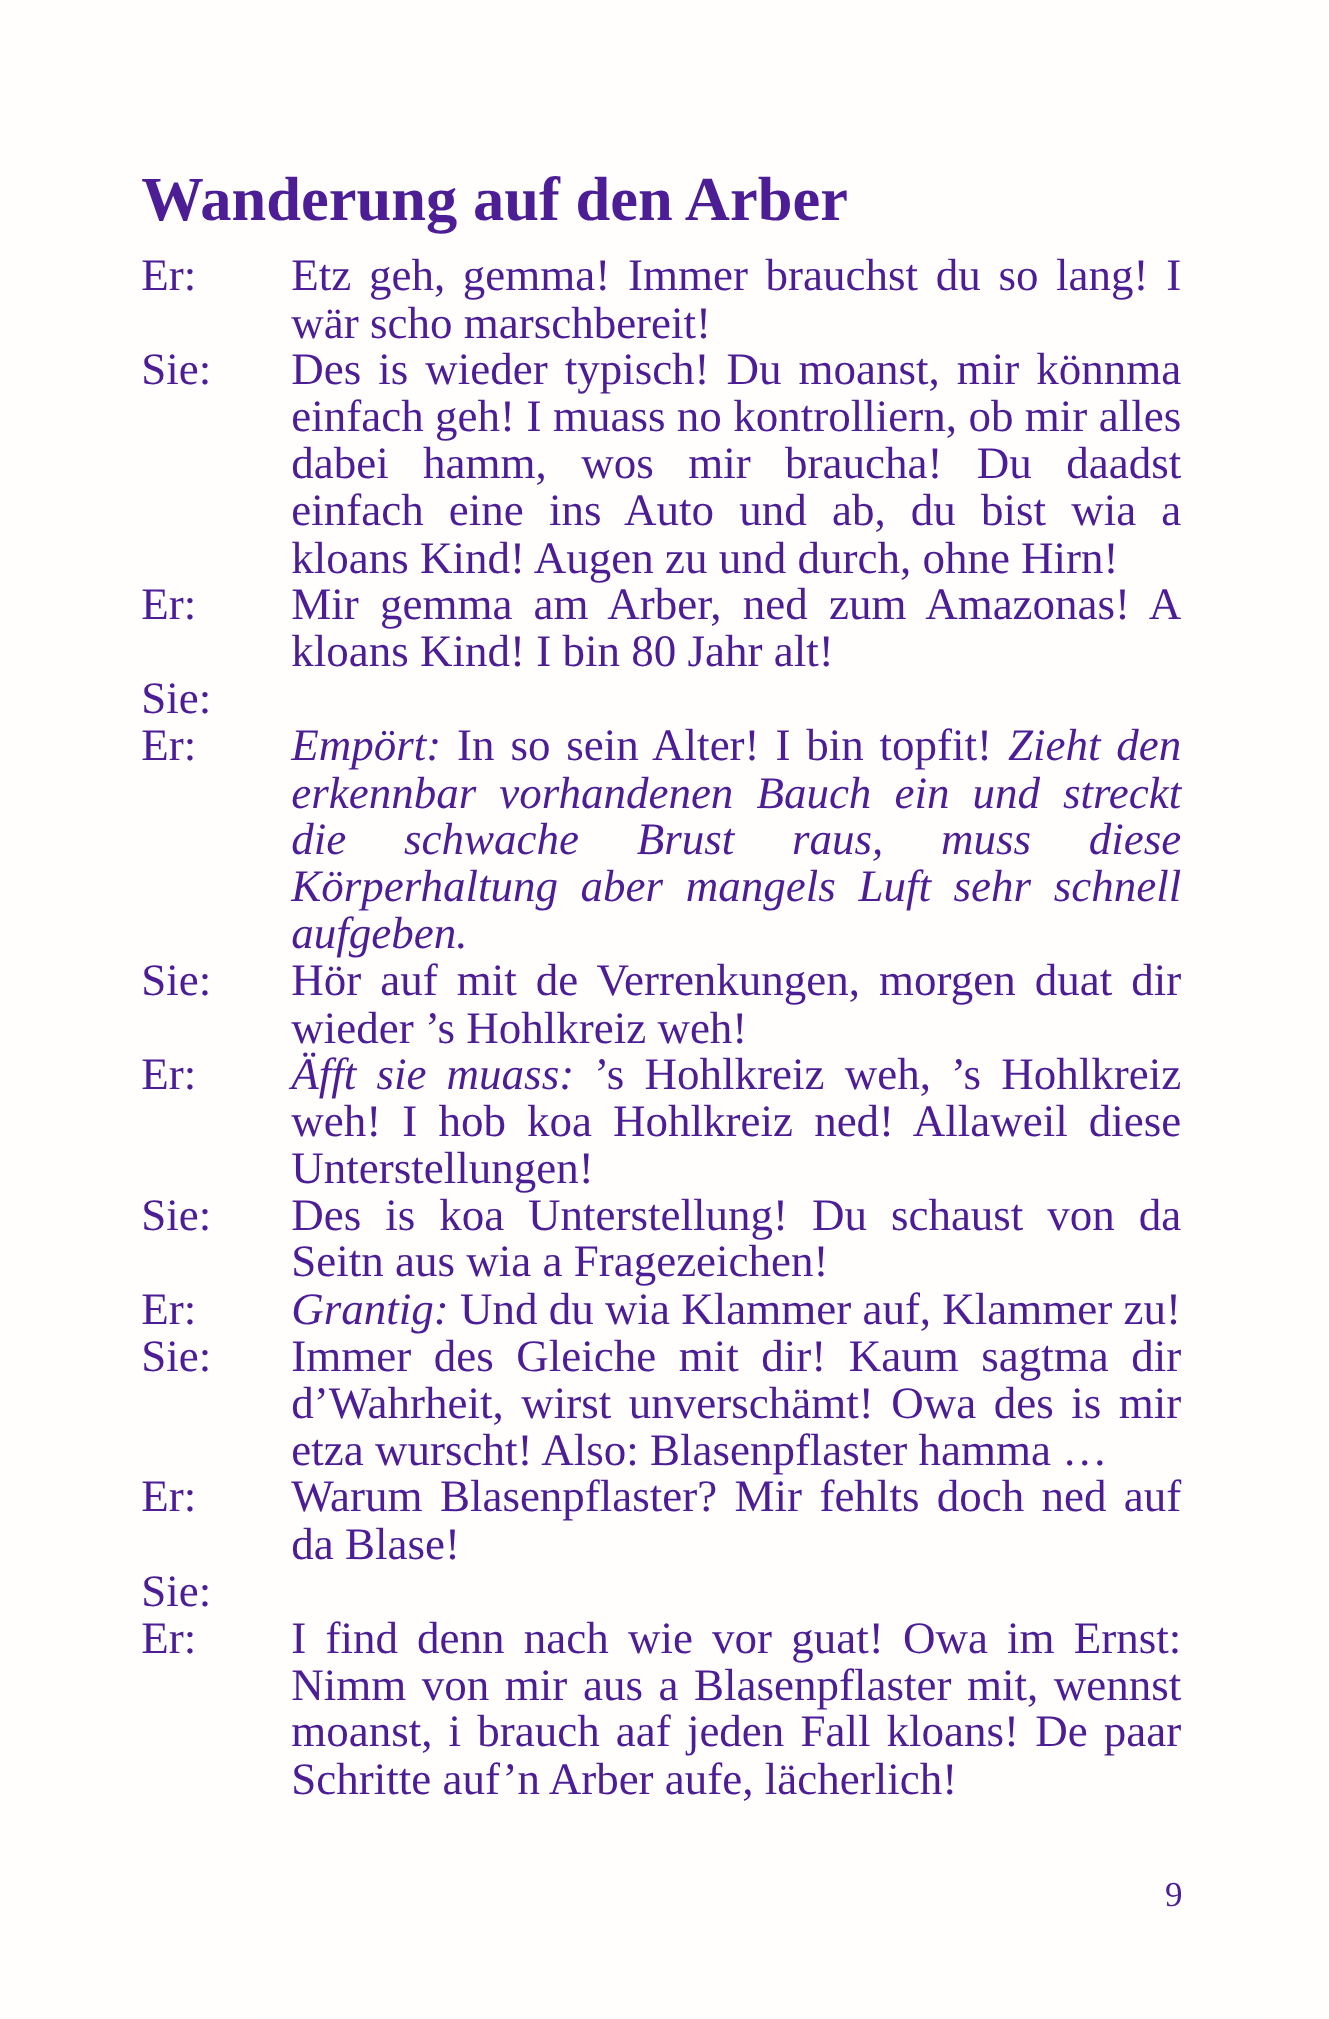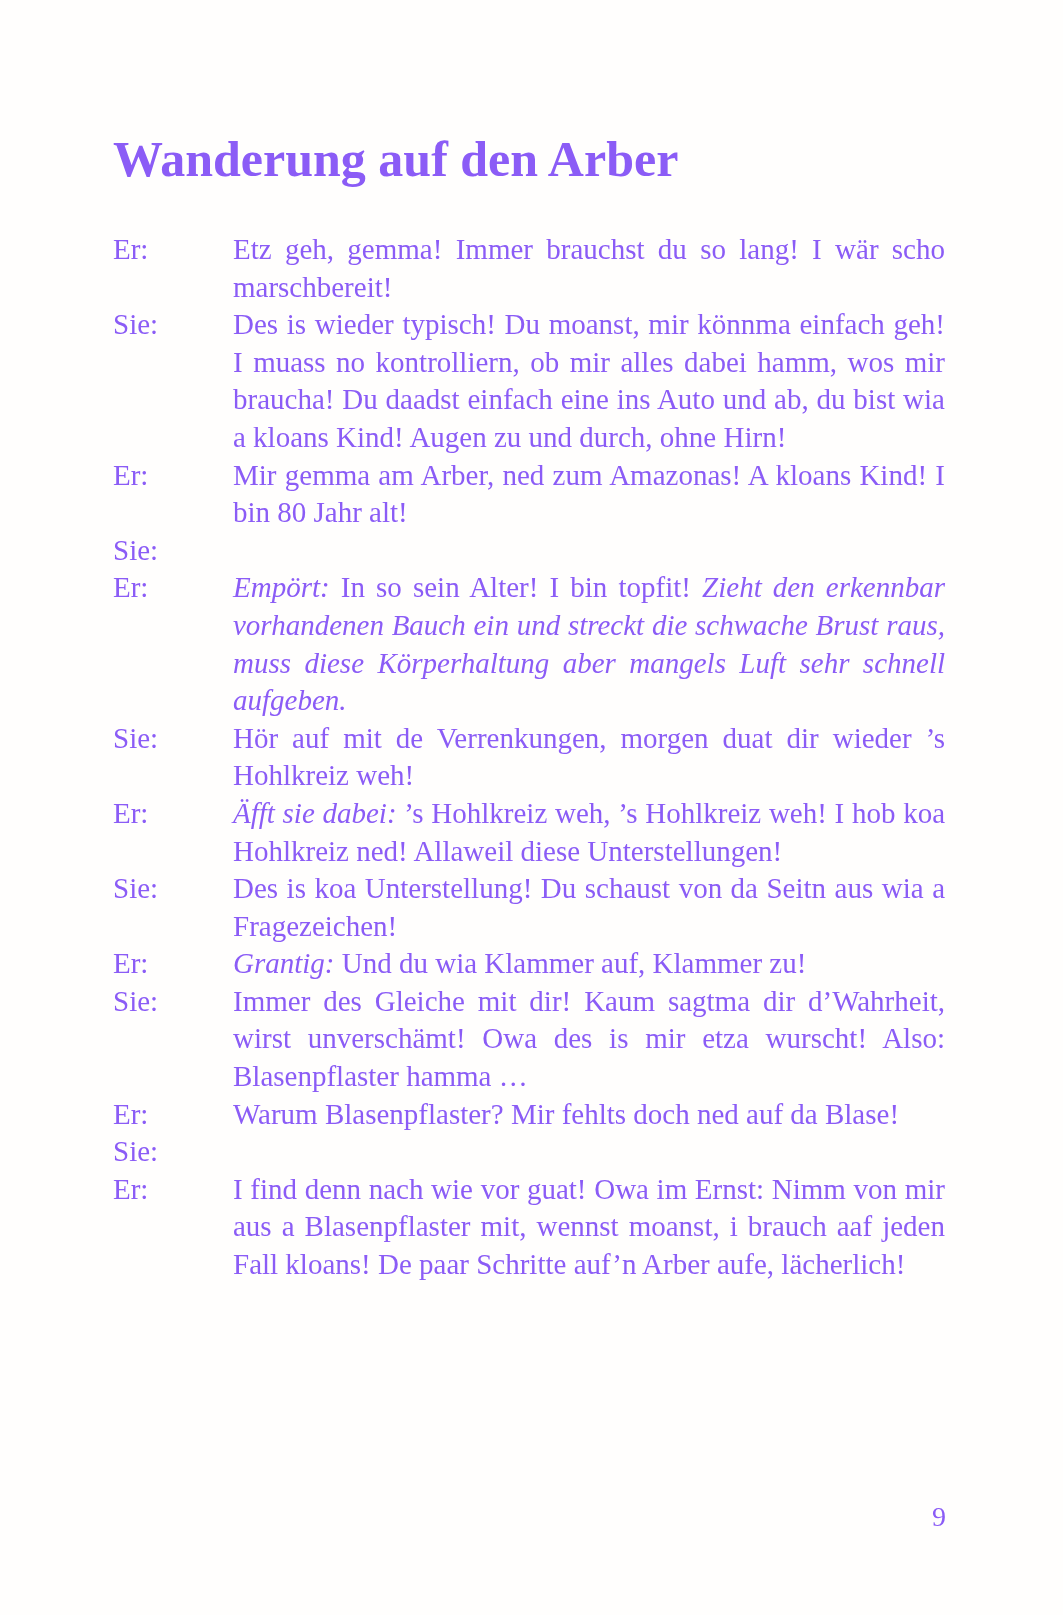--- a/index.html
+++ b/index.html
@@ -5,40 +5,40 @@
   html, body {
     margin: 0;
     padding: 0;
     background: #ffffff;
   }
   .page {
     position: relative;
     width: 1063px;
     height: 1615px;
     background: #fffefd;
-    color: #8b5cf6;
+    color: #4c1d95;
     font-family: "Liberation Serif", serif;
     overflow: hidden;
   }
   .title {
     position: absolute;
     left: 113px;
     top: 98px;
     font-size: 50px;
     font-weight: 700;
     line-height: 1.1;
     letter-spacing: 0px;
     white-space: nowrap;
   }
   .dialogue {
     position: absolute;
     left: 113px;
-    top: 231px;
+    top: 202px;
     width: 832px;
-    font-size: 29px;
+    font-size: 36px;
     line-height: 37.6px;
   }
   .turn {
     display: flex;
     align-items: flex-start;
   }
   .speaker {
     flex: 0 0 120px;
     width: 120px;
   }
@@ -84,21 +84,21 @@
       <div class="turn">
         <div class="speaker">Er:</div>
         <div class="speech"><span class="seg italic">Empört: </span><span class="seg">In so sein Alter! I bin topfit! </span><span class="seg italic">Zieht den erkennbar vorhandenen Bauch ein und streckt die schwache Brust raus, muss diese Körperhaltung aber mangels Luft sehr schnell aufgeben.</span></div>
       </div>
       <div class="turn">
         <div class="speaker">Sie:</div>
         <div class="speech"><span class="seg">Hör auf mit de Verrenkungen, morgen duat dir wieder ’s Hohlkreiz weh!</span></div>
       </div>
       <div class="turn">
         <div class="speaker">Er:</div>
-        <div class="speech"><span class="seg italic">Äfft sie dabei: </span><span class="seg">’s Hohlkreiz weh, ’s Hohlkreiz weh! I hob koa Hohlkreiz ned! Allaweil diese Unterstellungen!</span></div>
+        <div class="speech"><span class="seg italic">Äfft sie muass: </span><span class="seg">’s Hohlkreiz weh, ’s Hohlkreiz weh! I hob koa Hohlkreiz ned! Allaweil diese Unterstellungen!</span></div>
       </div>
       <div class="turn">
         <div class="speaker">Sie:</div>
         <div class="speech"><span class="seg">Des is koa Unterstellung! Du schaust von da Seitn aus wia a Fragezeichen!</span></div>
       </div>
       <div class="turn">
         <div class="speaker">Er:</div>
         <div class="speech"><span class="seg italic">Grantig: </span><span class="seg">Und du wia Klammer auf, Klammer zu!</span></div>
       </div>
       <div class="turn">

